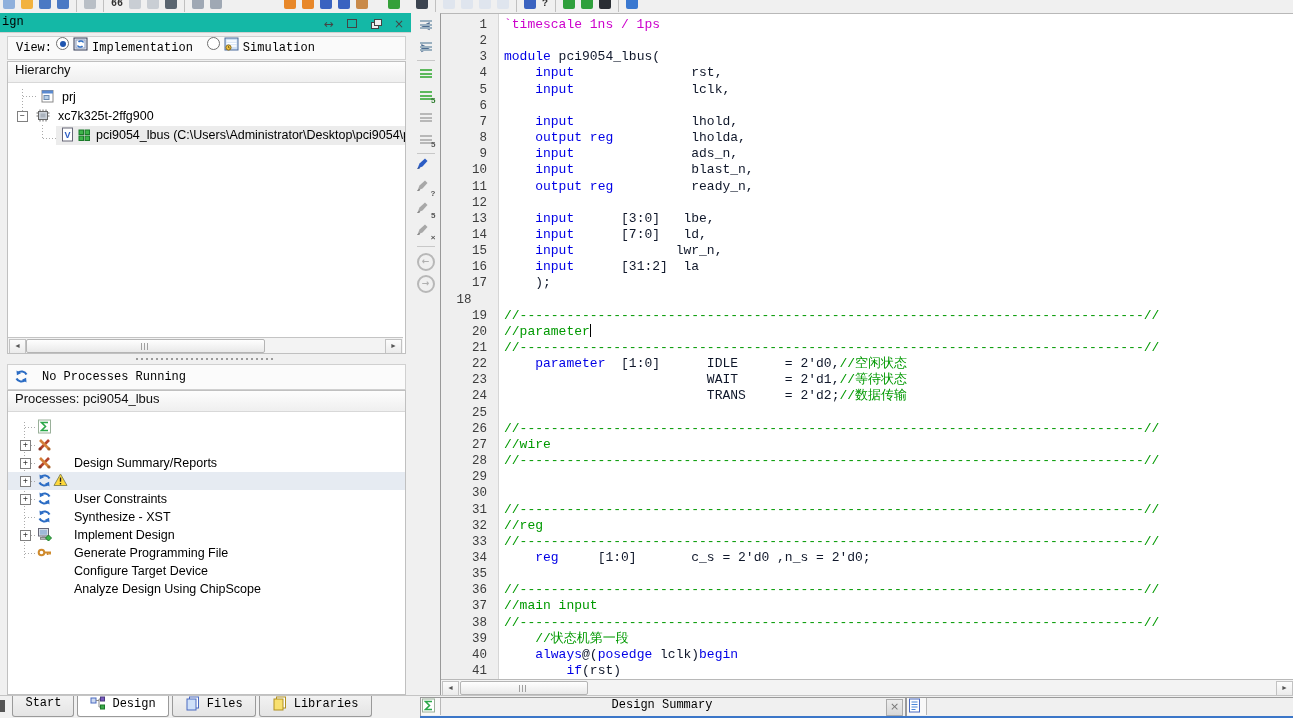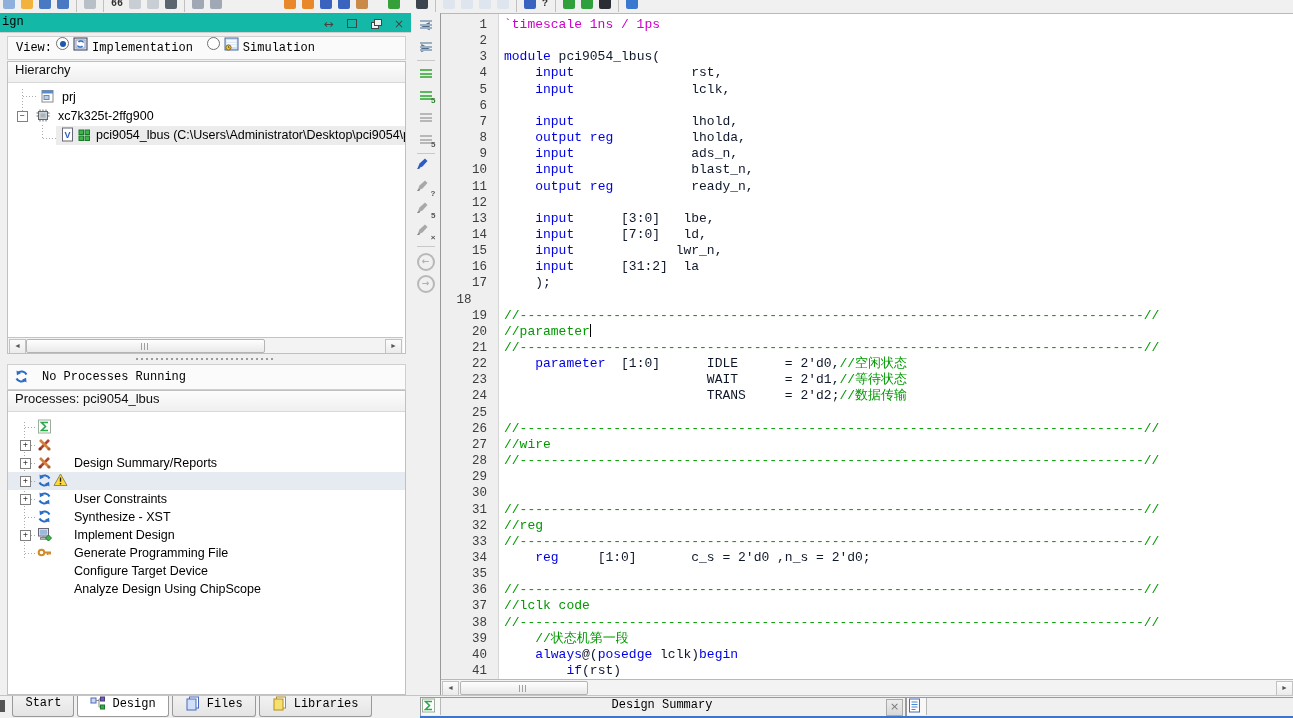--- a/index.html
+++ b/index.html
@@ -455,21 +455,21 @@
         <div class="cl" style="top: 419.9px;"><span class="cm">//wire</span></div>
         <div class="cl" style="top: 436.05px;"><span class="cm">//--------------------------------------------------------------------------------//</span></div>
         <div class="cl" style="top: 452.2px;"></div>
         <div class="cl" style="top: 468.35px;"></div>
         <div class="cl" style="top: 484.5px;"><span class="cm">//--------------------------------------------------------------------------------//</span></div>
         <div class="cl" style="top: 500.65px;"><span class="cm">//reg</span></div>
         <div class="cl" style="top: 516.8px;"><span class="cm">//--------------------------------------------------------------------------------//</span></div>
         <div class="cl" style="top: 532.95px;"><span class="pl">    </span><span class="kw">reg</span><span class="pl">     [1:0]       c_s = 2'd0 ,n_s = 2'd0;</span></div>
         <div class="cl" style="top: 549.1px;"></div>
         <div class="cl" style="top: 565.25px;"><span class="cm">//--------------------------------------------------------------------------------//</span></div>
-        <div class="cl" style="top: 581.4px;"><span class="cm">//lclk code</span></div>
+        <div class="cl" style="top: 581.4px;"><span class="cm">//main input</span></div>
         <div class="cl" style="top: 597.55px;"><span class="cm">//--------------------------------------------------------------------------------//</span></div>
         <div class="cl" style="top: 613.7px;"><span class="pl">    </span><span class="cm">//状态机第一段</span></div>
         <div class="cl" style="top: 629.85px;"><span class="pl">    </span><span class="kw">always</span><span class="pl">@(</span><span class="kw">posedge</span><span class="pl"> lclk)</span><span class="kw">begin</span></div>
         <div class="cl" style="top: 646px;"><span class="pl">        </span><span class="kw">if</span><span class="pl">(rst)</span></div>
         <div class="cl" style="top: 662.15px;"><span class="pl">            c_s &lt;= 2'd0;</span></div>
       </div>
     <div id="ed-hscroll">
       <div class="sb-btn" style="left:1px;">◄</div>
       <div class="sb-thumb" style="left:19px;width:126px;">
           <div class="grip"></div>

